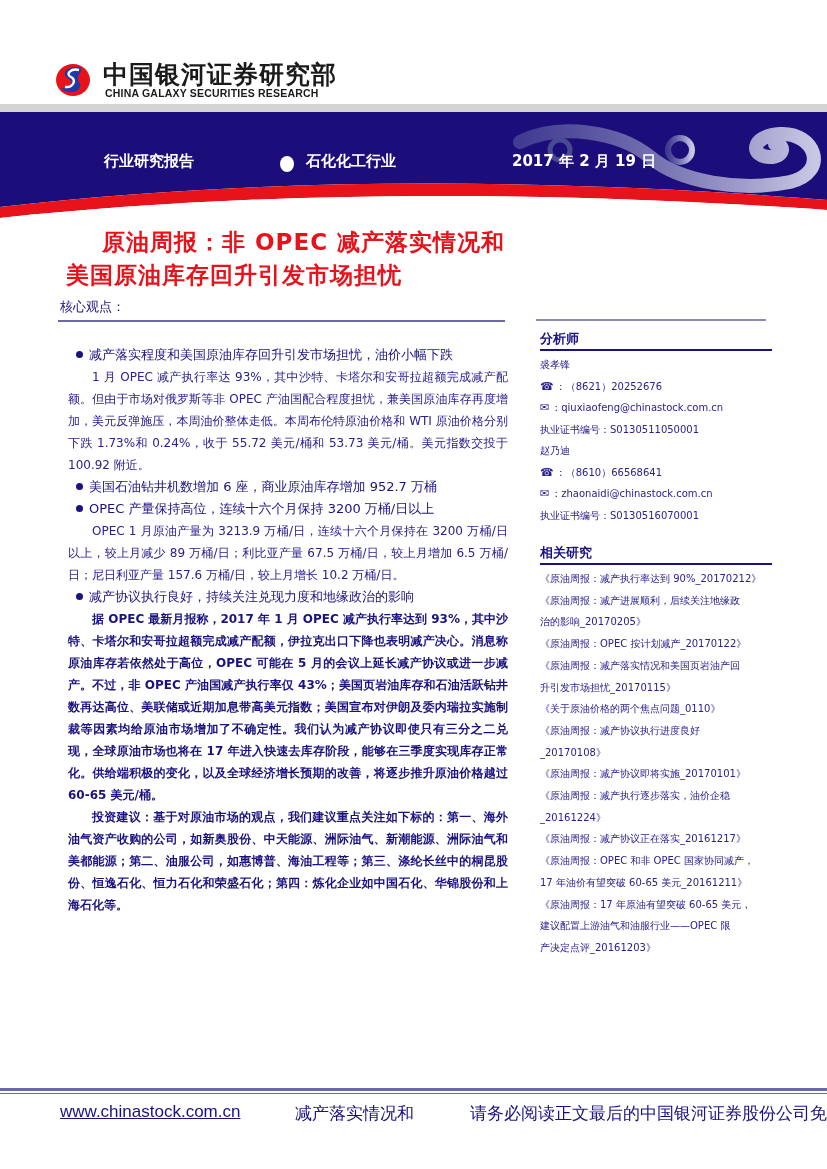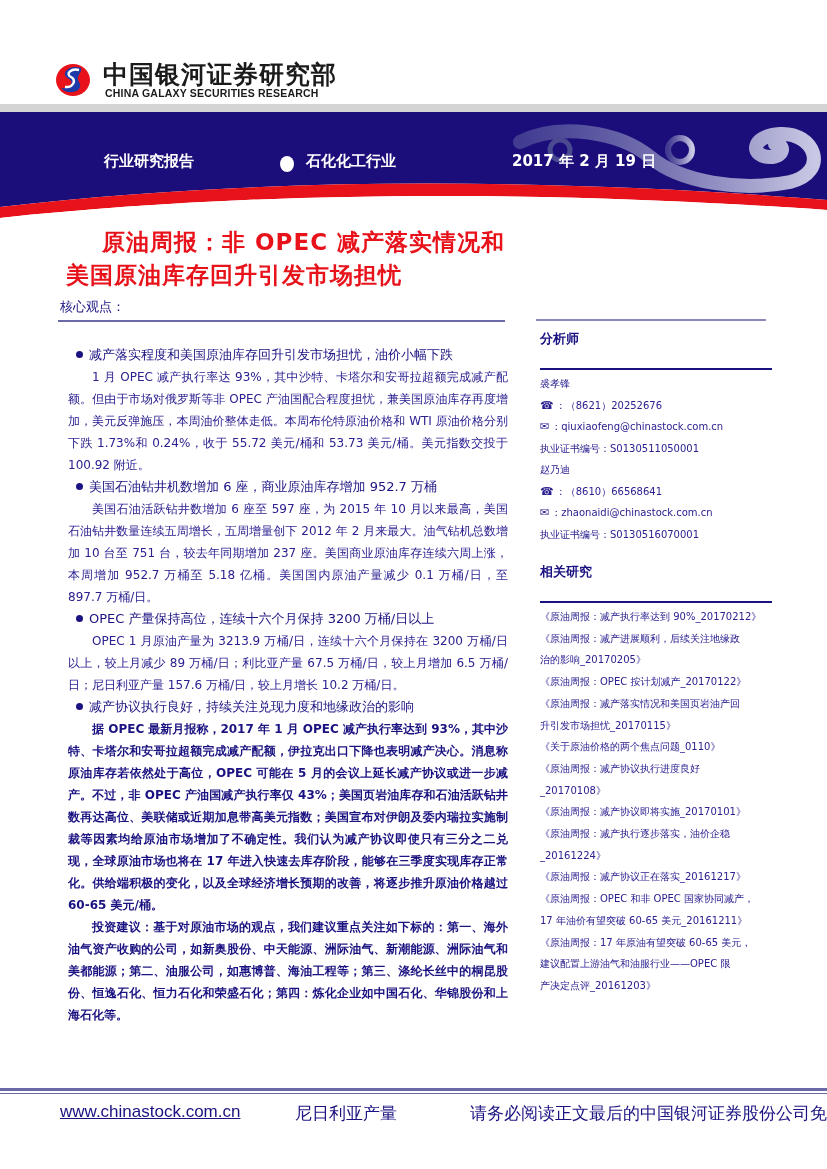--- a/index.html
+++ b/index.html
@@ -19,21 +19,21 @@
   .title { position: absolute; left: 66px; font-size: 23px; font-weight: bold; color: #e8121b; white-space: nowrap; letter-spacing: 1px; }
   .core-label { position: absolute; left: 60px; top: 298px; font-size: 13px; font-weight: normal; color: #1a1280; }
   .rule-left { position: absolute; left: 58px; top: 320px; width: 447px; height: 2px; background: #6a6aa8; }
   .rule-right { position: absolute; left: 536px; top: 319px; width: 230px; height: 2px; background: #8a8ab8; }
   .main { position: absolute; left: 68px; top: 344px; width: 440px; }
   .section-head { font-size: 13px; font-weight: normal; color: #1a1280; line-height: 22px; white-space: nowrap; margin-left: 8px; }
   .bullet { display: inline-block; width: 7px; height: 7px; border-radius: 50%; background: #1a1280; margin-right: 6px; vertical-align: middle; position: relative; top: -1px; }
   .para { font-size: 12px; color: #2a2090; line-height: 22px; text-indent: 24px; text-align: justify; margin: 0; }
   .para.bold { font-weight: bold; color: #1a1280; }
   .sidebar { position: absolute; left: 540px; top: 330px; width: 232px; }
-  .side-head { font-size: 13px; font-weight: bold; color: #1a1280; padding-bottom: 20px; border-bottom: 2px solid #1a1280; margin-bottom: 3px; }
+  .side-head { font-size: 13px; font-weight: bold; color: #1a1280; padding-bottom: 1px; border-bottom: 2px solid #1a1280; margin-bottom: 3px; }
   .side-line { font-size: 10px; color: #2a2090; line-height: 21.5px; white-space: nowrap; }
   .side-icon { font-size: 11px; margin-right: 2px; }
   .rel-head { margin-top: 18px; }
   .rel-line { font-size: 10px; color: #2a2090; line-height: 21.7px; white-space: nowrap; }
   .footer-rule1 { position: absolute; left: 0; top: 1088px; width: 827px; height: 3px; background: #6a6aa8; }
   .footer-rule2 { position: absolute; left: 0; top: 1093px; width: 827px; height: 1px; background: #6a6aa8; }
   .footer-text { position: absolute; top: 1102px; font-size: 17px; color: #1a1280; white-space: nowrap; font-family: "Liberation Sans", sans-serif; }
   .footer-link { text-decoration: underline; color: #1a1280; }
 </style>
 </head>
@@ -79,21 +79,20 @@
 <div class="rule-left"></div>
 <div class="rule-right"></div>
 
 <div class="main">
   <div>
     <div class="section-head"><span class="bullet"></span><span>减产落实程度和美国原油库存回升引发市场担忧，油价小幅下跌</span></div>
     <p class="para">1 月 OPEC 减产执行率达 93%，其中沙特、卡塔尔和安哥拉超额完成减产配额。但由于市场对俄罗斯等非 OPEC 产油国配合程度担忧，兼美国原油库存再度增加，美元反弹施压，本周油价整体走低。本周布伦特原油价格和 WTI 原油价格分别下跌 1.73%和 0.24%，收于 55.72 美元/桶和 53.73 美元/桶。美元指数交投于 100.92 附近。</p>
   </div>
   <div>
     <div class="section-head"><span class="bullet"></span><span>美国石油钻井机数增加 6 座，商业原油库存增加 952.7 万桶</span></div>
-    <p class="para">美国石油活跃钻井数增加 6 座至 597 座，为 2015 年 10 月以来最高，美国石油钻井数量连续五周增长，五周增量创下 2012 年 2 月来最大。油气钻机总数增加 10 台至 751 台，较去年同期增加 237 座。美国商业原油库存连续六周上涨，本周增加 952.7 万桶至 5.18 亿桶。美国国内原油产量减少 0.1 万桶/日，至 897.7 万桶/日。</p>
   </div>
   <div>
     <div class="section-head"><span class="bullet"></span><span>OPEC 产量保持高位，连续十六个月保持 3200 万桶/日以上</span></div>
     <p class="para">OPEC 1 月原油产量为 3213.9 万桶/日，连续十六个月保持在 3200 万桶/日以上，较上月减少 89 万桶/日；利比亚产量 67.5 万桶/日，较上月增加 6.5 万桶/日；尼日利亚产量 157.6 万桶/日，较上月增长 10.2 万桶/日。</p>
   </div>
   <div>
     <div class="section-head"><span class="bullet"></span><span>减产协议执行良好，持续关注兑现力度和地缘政治的影响</span></div>
     <p class="para bold">据 OPEC 最新月报称，2017 年 1 月 OPEC 减产执行率达到 93%，其中沙特、卡塔尔和安哥拉超额完成减产配额，伊拉克出口下降也表明减产决心。消息称原油库存若依然处于高位，OPEC 可能在 5 月的会议上延长减产协议或进一步减产。不过，非 OPEC 产油国减产执行率仅 43%；美国页岩油库存和石油活跃钻井数再达高位、美联储或近期加息带高美元指数；美国宣布对伊朗及委内瑞拉实施制裁等因素均给原油市场增加了不确定性。我们认为减产协议即使只有三分之二兑现，全球原油市场也将在 17 年进入快速去库存阶段，能够在三季度实现库存正常化。供给端积极的变化，以及全球经济增长预期的改善，将逐步推升原油价格越过 60-65 美元/桶。</p>
     <p class="para bold">投资建议：基于对原油市场的观点，我们建议重点关注如下标的：第一、海外油气资产收购的公司，如新奥股份、中天能源、洲际油气、新潮能源、洲际油气和美都能源；第二、油服公司，如惠博普、海油工程等；第三、涤纶长丝中的桐昆股份、恒逸石化、恒力石化和荣盛石化；第四：炼化企业如中国石化、华锦股份和上海石化等。</p>
   </div>
@@ -133,14 +132,14 @@
     <div class="rel-line"> 17 年油价有望突破 60-65 美元_20161211》</div>
     <div class="rel-line">《原油周报：17 年原油有望突破 60-65 美元，</div>
     <div class="rel-line"> 建议配置上游油气和油服行业——OPEC 限</div>
     <div class="rel-line"> 产决定点评_20161203》</div>
   </div>
 </div>
 
 <div class="footer-rule1"></div>
 <div class="footer-rule2"></div>
 <div class="footer-text footer-link" style="left:60px;">www.chinastock.com.cn</div>
-<div class="footer-text" style="left:295px;">尼日利亚产量</div>
+<div class="footer-text" style="left:295px;">减产落实情况和</div>
 <div class="footer-text" style="left:470px;">请务必阅读正文最后的中国银河证券股份公司免责声明</div>
 
 </body></html>

